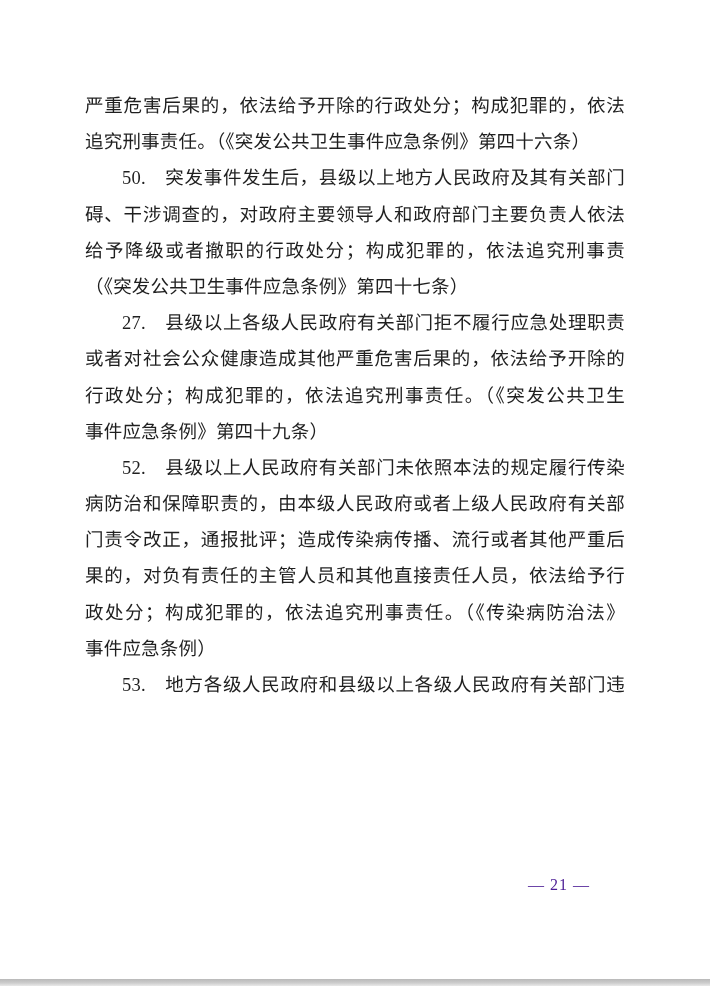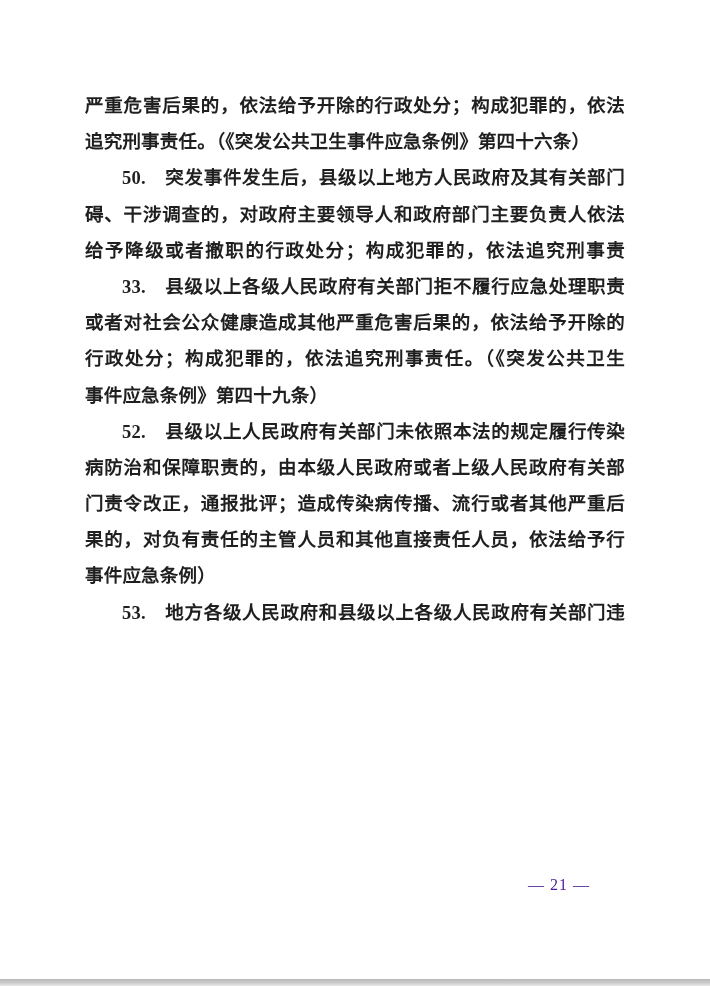--- a/index.html
+++ b/index.html
@@ -25,21 +25,20 @@
     color: #1f1f1f;
     letter-spacing: 0.2px;
   }
   .line {
     height: 36.2px;
     overflow: hidden;
     text-align: justify;
     text-align-last: justify;
     text-justify: inter-character;
     white-space: normal;
-    font-weight: bold;
   }
   .line.short {
     text-align: left;
     text-align-last: left;
   }
   .line.indent {
     text-indent: 37px;
   }
   .pagenum {
     position: absolute;
@@ -64,28 +63,30 @@
 <body>
 
 <div class="page">
 
   <div class="textblock">
     <div class="line">严重危害后果的，依法给予开除的行政处分；构成犯罪的，依法</div>
     <div class="line short">追究刑事责任。（《突发公共卫生事件应急条例》第四十六条）</div>
     <div class="line indent">50.　突发事件发生后，县级以上地方人民政府及其有关部门</div>
     <div class="line">碍、干涉调查的，对政府主要领导人和政府部门主要负责人依法</div>
     <div class="line">给予降级或者撤职的行政处分；构成犯罪的，依法追究刑事责任。</div>
-    <div class="line indent">33.　县级以上各级人民政府有关部门拒不履行应急处理职责</div>
+    <div class="line short">（《突发公共卫生事件应急条例》第四十七条）</div>
+    <div class="line indent">27.　县级以上各级人民政府有关部门拒不履行应急处理职责</div>
     <div class="line">或者对社会公众健康造成其他严重危害后果的，依法给予开除的</div>
     <div class="line">行政处分；构成犯罪的，依法追究刑事责任。（《突发公共卫生</div>
     <div class="line short">事件应急条例》第四十九条）</div>
     <div class="line indent">52.　县级以上人民政府有关部门未依照本法的规定履行传染</div>
     <div class="line">病防治和保障职责的，由本级人民政府或者上级人民政府有关部</div>
     <div class="line">门责令改正，通报批评；造成传染病传播、流行或者其他严重后</div>
     <div class="line">果的，对负有责任的主管人员和其他直接责任人员，依法给予行</div>
+    <div class="line">政处分；构成犯罪的，依法追究刑事责任。（《传染病防治法》</div>
     <div class="line short">事件应急条例）</div>
     <div class="line indent">53.　地方各级人民政府和县级以上各级人民政府有关部门违</div>
   </div>
 
   <div class="pagenum">— 21 —</div>
 
   <div class="bottom-edge"></div>
 
 </div>
 

